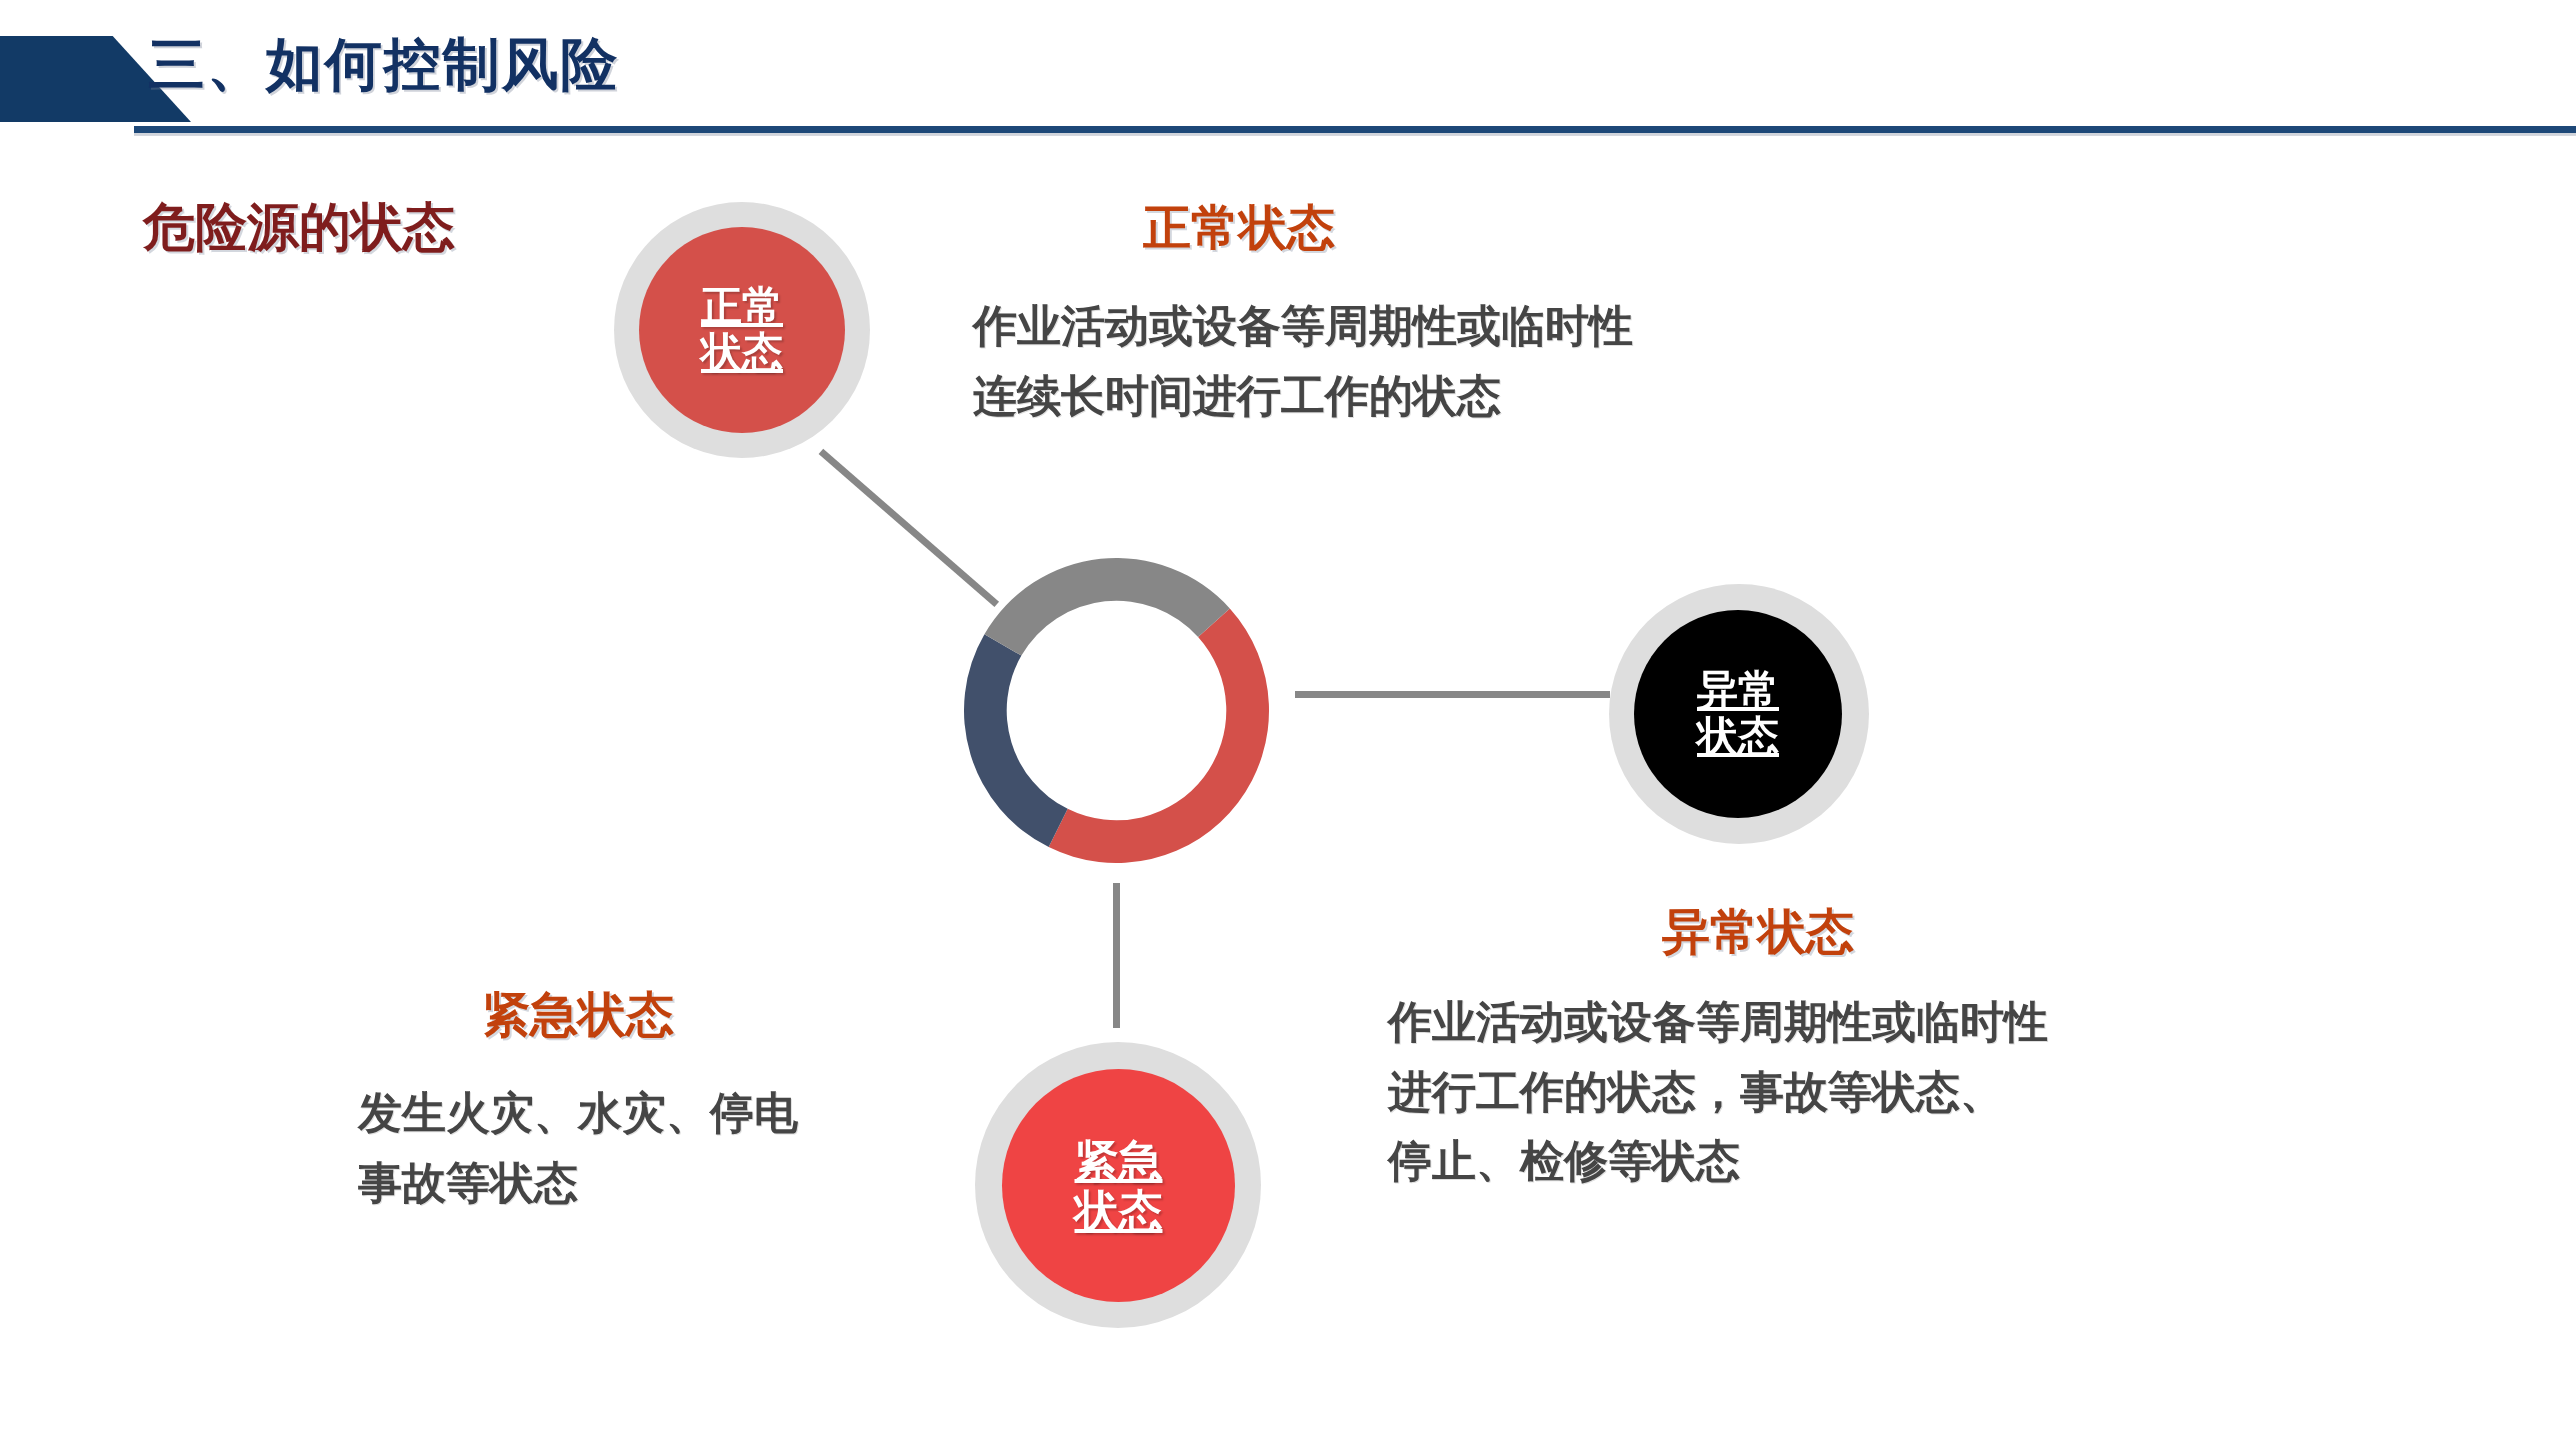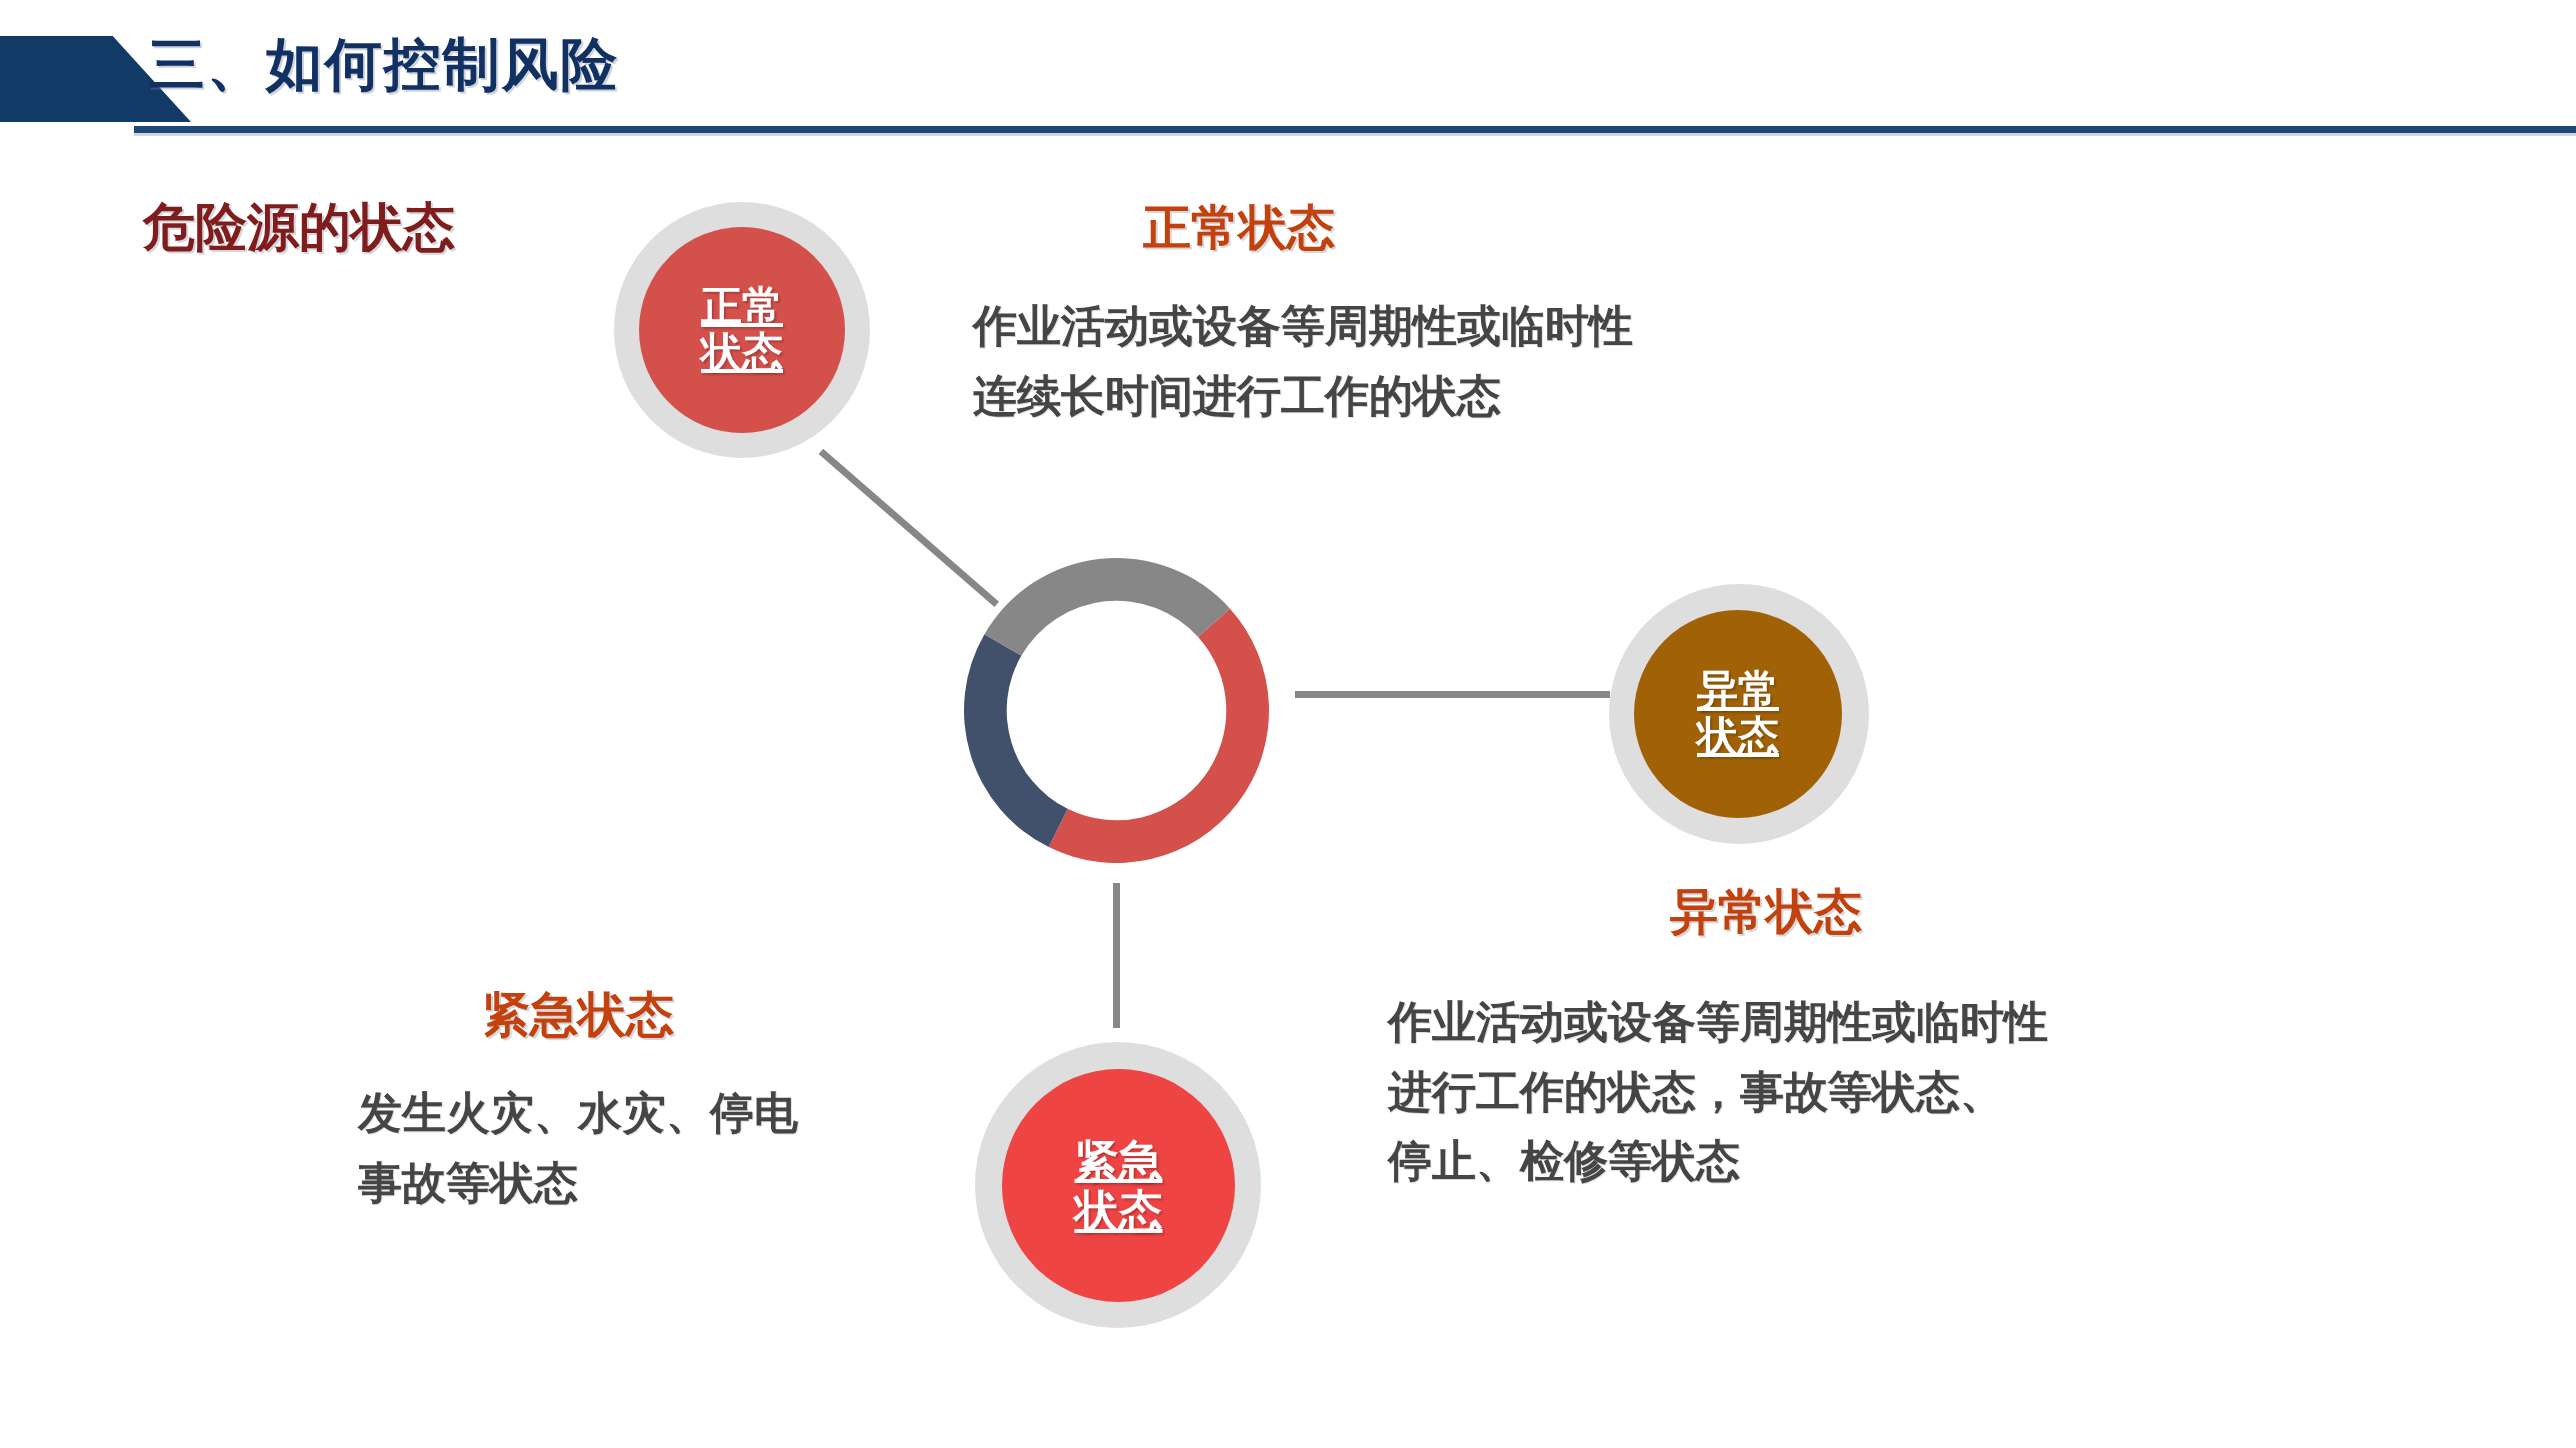--- a/index.html
+++ b/index.html
@@ -157,21 +157,21 @@
     font-weight: bold;
     color: #454545;
     line-height: 1.58;
     white-space: pre-line;
     text-shadow: 1px 1px 0 rgba(150,150,150,0.30);
   }
 
   #heading-normal  { left: 1143px; top: 196px; }
   #body-normal     { left: 973px; top: 291px; }
 
-  #heading-abnormal { left: 1662px; top: 880px; margin-left: 8px; }
+  #heading-abnormal { left: 1662px; top: 900px; }
   #body-abnormal    { left: 1388px; top: 987px; }
 
   #heading-emergency { left: 482px; top: 983px; }
   #body-emergency    { left: 358px; top: 1078px; }
 </style>
 </head>
 <body>
 
 <div id="slide">
 
@@ -198,21 +198,21 @@
     <path d="M 21.43593539448983 79.99999999999999 A 160 160 0 0 1 278.90317207638304 52.939102982582696 L 245.6102838949958 82.91615414745955 A 115.19999999999999 115.19999999999999 0 0 0 60.233873484032685 102.39999999999999 Z" fill="#878787"></path>
   </svg>
 
   <div class="node-ring" id="node-normal-ring" style="background: rgb(222, 222, 222);"></div>
   <div class="node-circle" id="node-normal" style="background: rgb(212, 80, 74); color: rgb(255, 255, 255);">
     <span class="node-label">正常
 状态</span>
   </div>
 
   <div class="node-ring" id="node-abnormal-ring" style="background: rgb(222, 222, 222);"></div>
-  <div class="node-circle" id="node-abnormal" style="background: #a16207; color: rgb(255, 255, 255);">
+  <div class="node-circle" id="node-abnormal" style="background: #000000; color: rgb(255, 255, 255);">
     <span class="node-label">异常
 状态</span>
   </div>
 
   <div class="node-ring" id="node-emergency-ring" style="background: rgb(222, 222, 222);"></div>
   <div class="node-circle" id="node-emergency" style="background: #ef4444; color: rgb(255, 255, 255);">
     <span class="node-label">紧急
 状态</span>
   </div>
 

